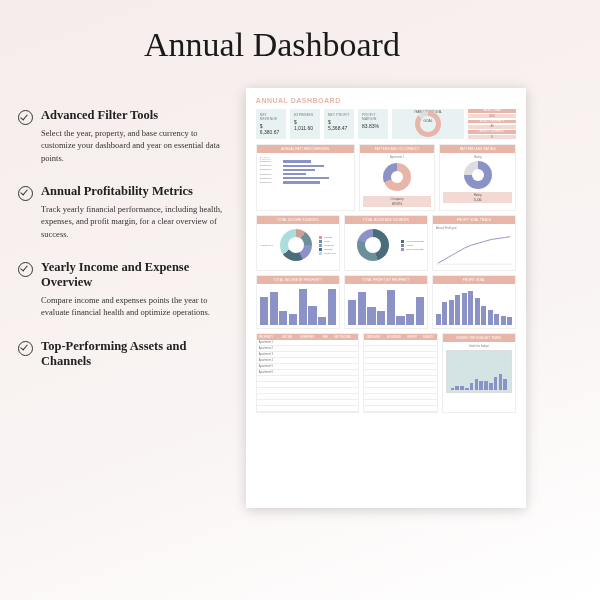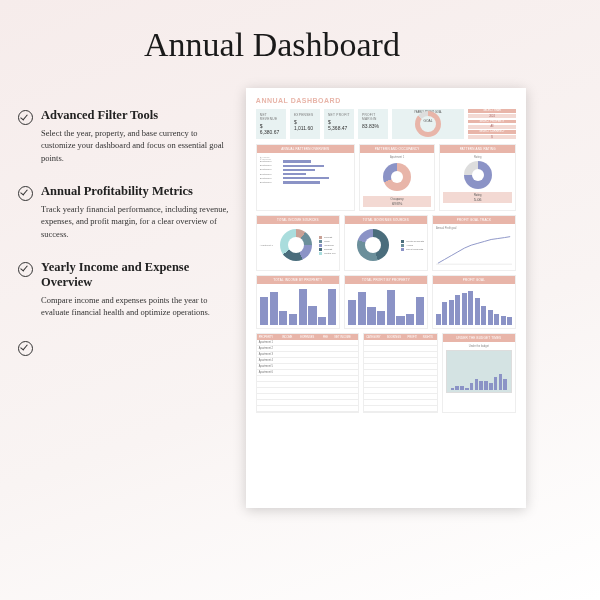--- a/index.html
+++ b/index.html
@@ -72,39 +72,40 @@
 <div class="page">
   <h1 class="title">Annual Dashboard</h1>
   <div class="body">
 
     <div class="left">
       <div class="feat">
         <div class="hrow">
             <span class="check"></span>
         <h3>Advanced Filter Tools</h3>
           </div>
-        <p>Select the year, property, and base currency to customize your dashboard and focus on essential goal points.</p>
+        <p>Select the year, property, and base currency to customize your dashboard and year on essential data points.</p>
       </div>
       <div class="feat">
         <div class="hrow">
             <span class="check"></span>
         <h3>Annual Profitability Metrics</h3>
           </div>
-        <p>Track yearly financial performance, including revenue, expenses, and profit margin, for a clear overview of success.</p>
+        <p>Track yearly financial performance, including health, expenses, and profit margin, for a clear overview of success.</p>
       </div>
       <div class="feat">
         <div class="hrow">
             <span class="check"></span>
         <h3>Yearly Income and Expense Overview</h3>
           </div>
         <p>Compare income and expenses points the year to evaluate financial health and optimize operations.</p>
       </div>
       <div class="feat">
         <div class="hrow">
             <span class="check"></span>
+        <h3>Top-Performing Assets and Channels</h3>
           </div>
       </div>
     </div>
 
     <div class="dash">
       <div class="dash-title">ANNUAL DASHBOARD</div>
 
       <div class="kpis">
         <div class="kpi">
           <div class="lab">NET REVENUE</div>

